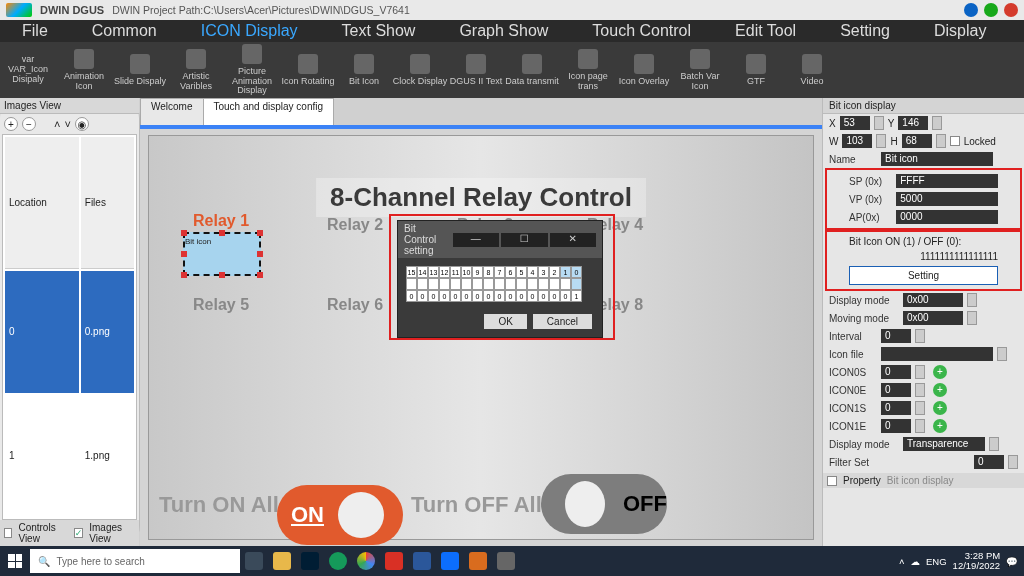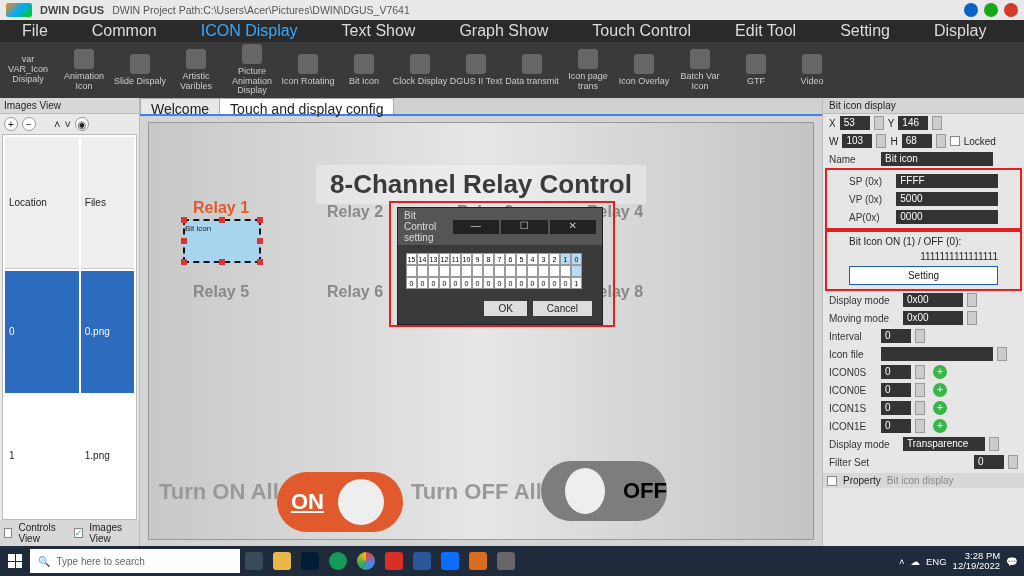--- a/index.html
+++ b/index.html
@@ -19,35 +19,35 @@
 .menuitem { padding:0 22px; font-size:16px; cursor:default; }
 .menuitem.active { color:#3aa8ff; }
 
 
 .ribbon { height:56px; background:#3a3a3a; display:flex; align-items:center; color:#ccc; }
 .ribbtn { display:flex; flex-direction:column; align-items:center; justify-content:center; width:56px; height:56px; font-size:9px; text-align:center; line-height:1.1; cursor:default; }
 .ribbtn .ico { width:20px; height:20px; background:#666; border-radius:3px; margin-bottom:3px; }
 
 
 .main { display:flex; height:calc(576px - 20px - 22px - 56px - 30px); }
-.left { width:140px; background:#e9e9e9; border-right:1px solid #bbb; display:flex; flex-direction:column; }
+.left { width:140px; background:#e9e9e9; border-right:1px solid #bbb; display:flex; flex-direction:column;border-radius:20px; }
 .lefthdr { font-size:10px; padding:2px 4px; background:#d8d8d8; border-bottom:1px solid #bbb; }
 .leftbtns { display:flex; gap:4px; padding:3px 4px; align-items:center; }
 .circlebtn { width:14px; height:14px; border:1px solid #999; border-radius:50%; display:flex; align-items:center; justify-content:center; font-size:10px; background:#fff; }
 .imglist { flex:1; background:#fff; margin:0 2px; border:1px solid #bbb; font-size:10px; }
 .imglist th { background:#eee; text-align:left; padding:1px 4px; border-bottom:1px solid #ccc; font-weight:400; }
 .imglist td { padding:1px 4px; }
 .imglist tr.sel td { background:#2d6bbf; color:#fff; }
 .leftfoot { font-size:10px; padding:2px 4px; background:#d8d8d8; display:flex; gap:6px; align-items:center; }
 .chk { width:10px; height:10px; border:1px solid #888; display:inline-block; background:#fff; }
 .chk.on::after{content:"✓"; font-size:9px; color:#3a7; position:relative; top:-2px;}
 
 
 .canvaswrap { flex:1; background:#d4d4d4; display:flex; flex-direction:column; }
-.tabs { height:18px; display:flex; background:#d0d0d0; border-bottom:2px solid #3b82f6; font-size:14px; }
+.tabs { height:31px; display:flex; background:#d0d0d0; border-bottom:4px solid #3b82f6; font-size:10px; }
 .tab { padding:2px 10px; background:#e8e8e8; border:1px solid #aaa; border-bottom:none; margin-right:-1px; }
 .tab.active { background:#fff; }
 .canvas { flex:1; margin:6px 8px; background:linear-gradient(90deg,#c8c8c8,#e6e6e6,#c4c4c4); border:1px solid #999; position:relative; }
 .ctitle { position:absolute; top:14px; left:50%; transform:translateX(-50%); font-size:26px; font-weight:700; color:#3a3a3a; background:rgba(255,255,255,.3); padding:4px 14px;margin-top:28px; }
 .relay { position:absolute; font-size:16px; font-weight:600; color:#888; }
 .relay.sel { color:#e15a2d; }
 .selbox { position:absolute; width:78px; height:44px; background:#a7d4ee; border:2px dashed #111; }
 .selbox span { font-size:8px; }
 .selh { position:absolute; width:6px; height:6px; background:#d33; }
 .switchbig { position:absolute; width:126px; height:60px; border-radius:30px; display:flex; align-items:center; font-size:22px; font-weight:700; color:#fff; }

